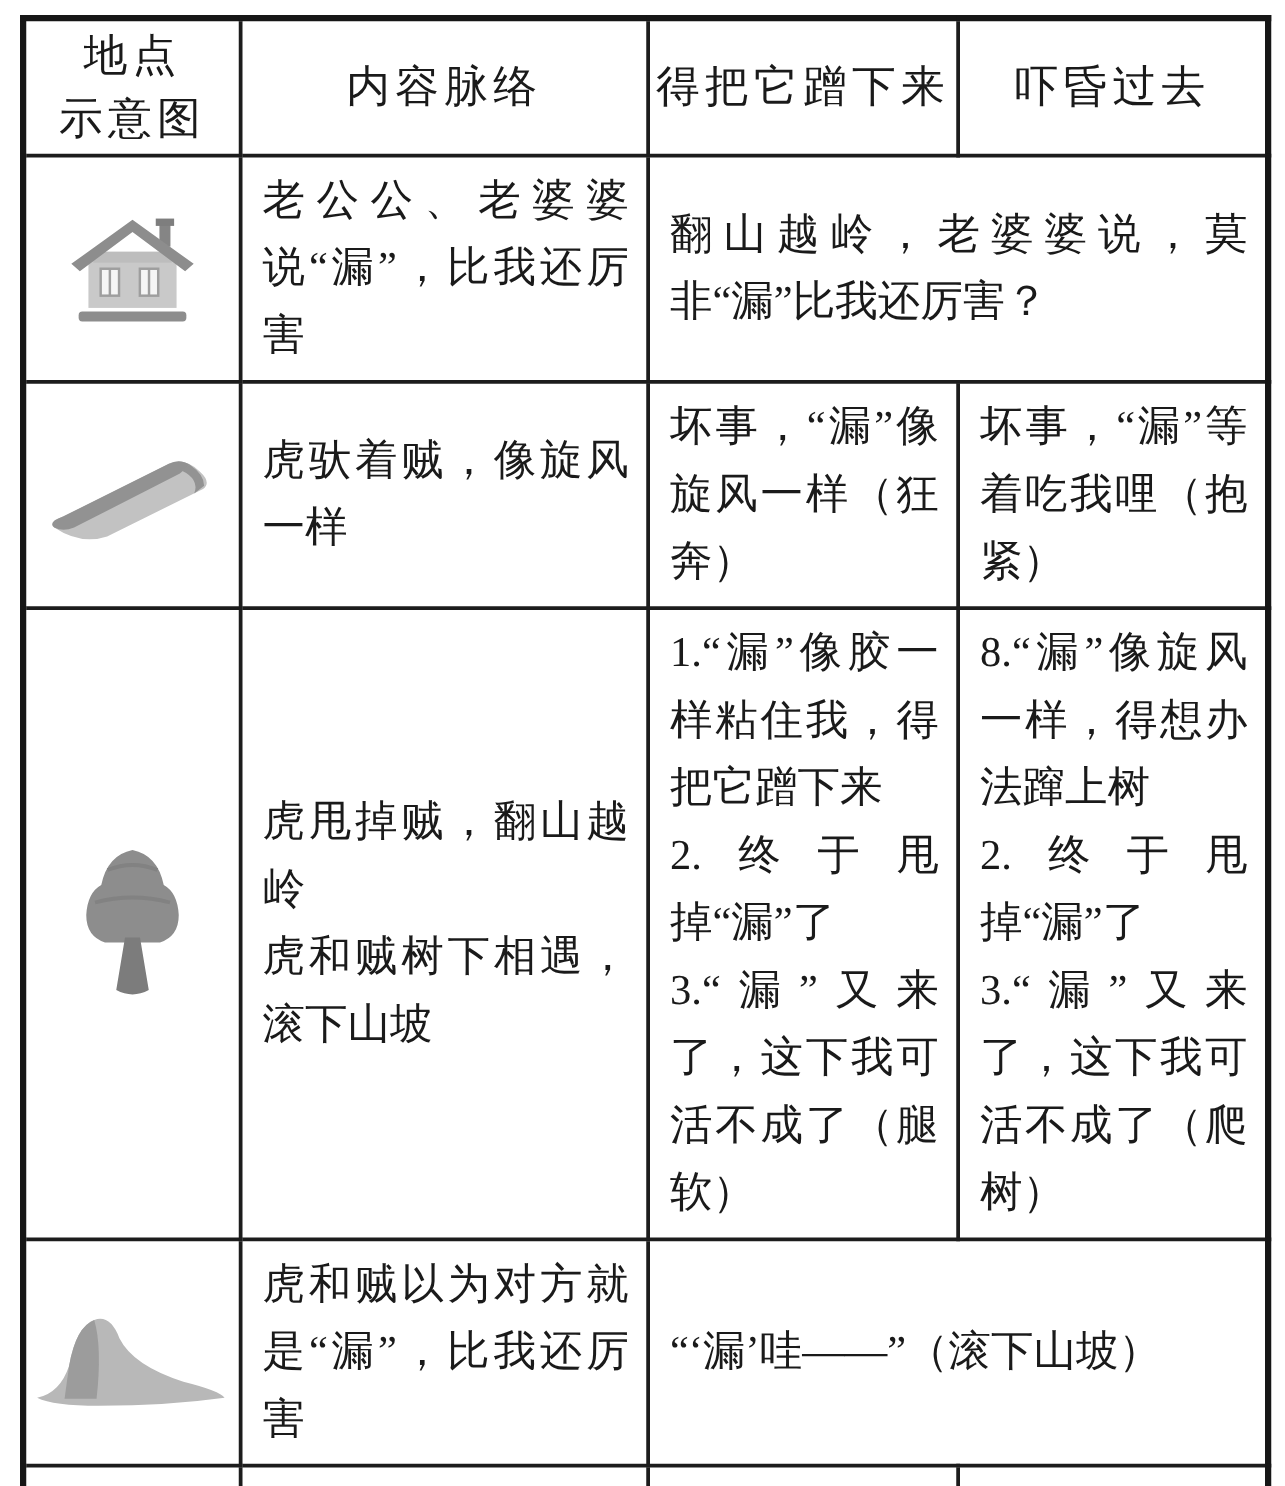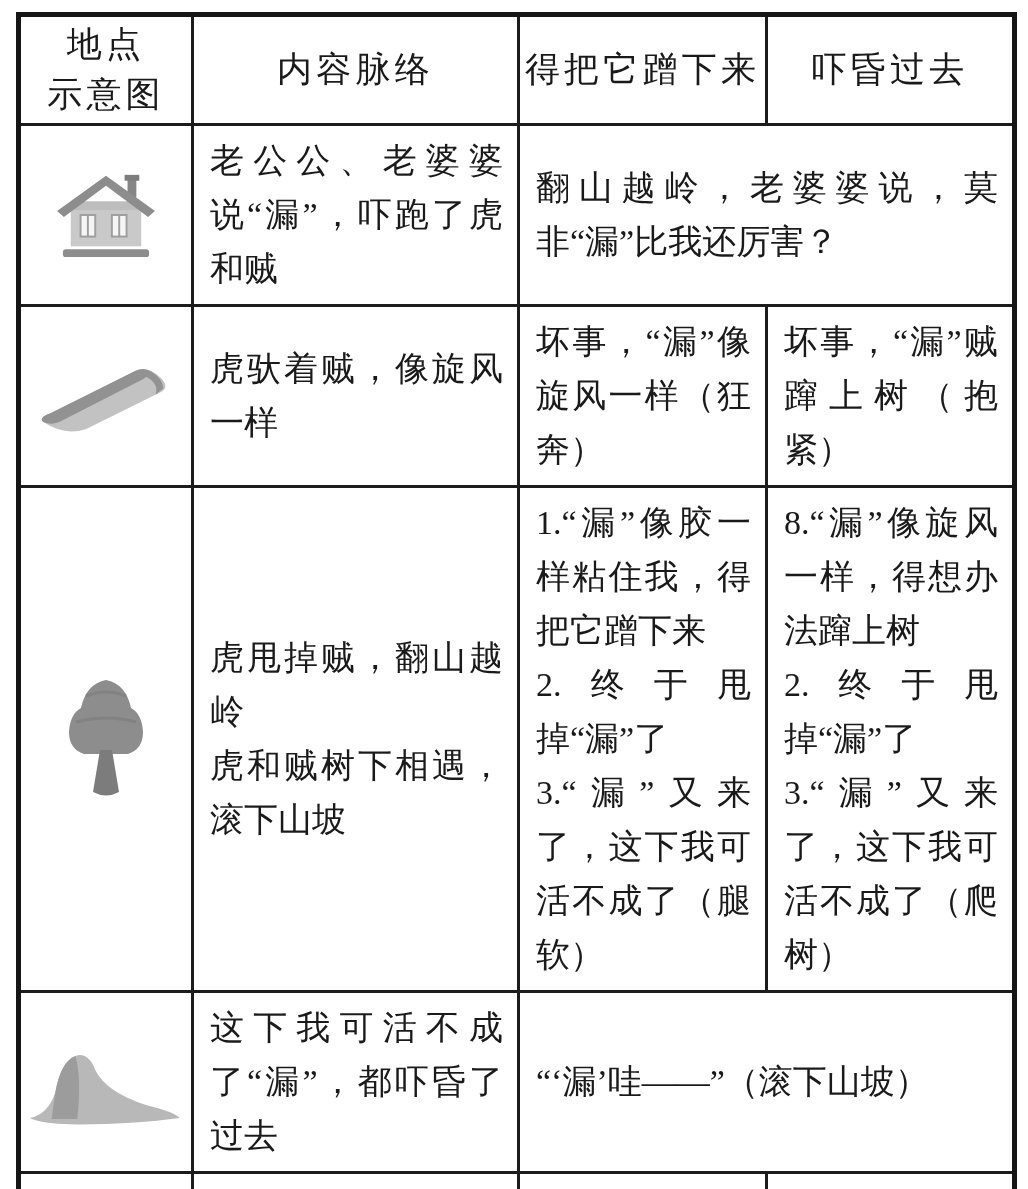--- a/index.html
+++ b/index.html
@@ -87,35 +87,35 @@
           <rect x="20" y="40" width="72" height="40" fill="#c9c9c9"></rect>
           <rect x="24" y="34" width="64" height="9" fill="#bdbdbd"></rect>
           <polygon points="6,44 56,8 106,44 99,50 56,18 13,50" fill="#8d8d8d"></polygon>
           <rect x="30" y="48" width="15" height="22" fill="#f5f5f5" stroke="#9e9e9e" stroke-width="2"></rect>
           <rect x="62" y="48" width="15" height="22" fill="#f5f5f5" stroke="#9e9e9e" stroke-width="2"></rect>
           <line x1="37.5" y1="48" x2="37.5" y2="70" stroke="#9e9e9e" stroke-width="2"></line>
           <line x1="69.5" y1="48" x2="69.5" y2="70" stroke="#9e9e9e" stroke-width="2"></line>
           <rect x="12" y="83" width="88" height="8" rx="3" fill="#8d8d8d"></rect>
         </svg>
       </td>
-      <td class="text-cell">老公公、老婆婆说“漏”，吓跑了虎和贼</td>
+      <td class="text-cell">老公公、老婆婆说“漏”，比我还厉害</td>
       <td class="text-cell" colspan="2">翻山越岭，老婆婆说，莫非“漏”比我还厉害？</td>
     </tr>
 
     <tr style="height:152px">
       <td class="icon-cell">
         <svg viewBox="0 0 170 110" width="150" height="97">
           <path d="M14,84 Q8,79 22,74 L118,26 Q132,20 146,33 Q157,43 149,49 L62,92 Q38,100 14,84 Z" fill="#c2c2c2"></path>
           <path d="M14,84 Q8,79 22,74 L118,26 Q128,21 137,27 L128,35 L32,84 Q22,88 14,84 Z" fill="#929292"></path>
           <path d="M137,27 Q150,36 150,46 L141,53 Q146,40 129,32 Z" fill="#939393"></path>
         </svg>
       </td>
       <td class="text-cell">虎驮着贼，像旋风一样</td>
       <td class="text-cell">坏事，“漏”像旋风一样（狂奔）</td>
-      <td class="text-cell">坏事，“漏”贼蹿上树（抱紧）</td>
+      <td class="text-cell">坏事，“漏”等着吃我哩（抱紧）</td>
     </tr>
 
     <tr style="height:482px">
       <td class="icon-cell">
         <svg viewBox="0 0 100 130" width="100" height="130">
           <path d="M50,6 Q30,10 25,34 Q14,40 13,58 Q13,75 28,80 L72,80 Q87,75 87,58 Q86,40 75,34 Q70,10 50,6 Z" fill="#8d8d8d"></path>
           <path d="M30,22 Q50,14 70,22" stroke="#828282" stroke-width="3" fill="none"></path>
           <path d="M20,48 Q50,40 80,48" stroke="#828282" stroke-width="3" fill="none"></path>
           <path d="M44,76 L56,76 L63,118 Q50,125 37,118 Z" fill="#7c7c7c"></path>
         </svg>
@@ -130,21 +130,21 @@
 3.“漏”又来了，这下我可活不成了（爬树）</td>
     </tr>
 
     <tr style="height:156px">
       <td class="icon-cell">
         <svg viewBox="0 0 180 105" width="165" height="96">
           <path d="M6,92 Q26,88 34,64 Q40,30 56,24 Q70,19 78,40 Q90,64 134,78 Q166,86 170,92 Q120,99 60,99 Q20,99 6,92 Z" fill="#b8b8b8"></path>
           <path d="M34,64 Q40,30 56,24 Q63,48 58,93 L30,93 Q32,78 34,64 Z" fill="#9c9c9c"></path>
         </svg>
       </td>
-      <td class="text-cell">这下我可活不成了“漏”，都吓昏了过去</td>
+      <td class="text-cell">虎和贼以为对方就是“漏”，比我还厉害</td>
       <td class="text-cell" colspan="2">“‘漏’哇——”（滚下山坡）</td>
     </tr>
 
     <tr style="height:109px">
       <td class="icon-cell">
         
       </td>
       <td class="text-cell">老公公、老婆婆再说“漏”</td>
       <td class="none-cell">无</td>
       <td class="none-cell">无</td>

